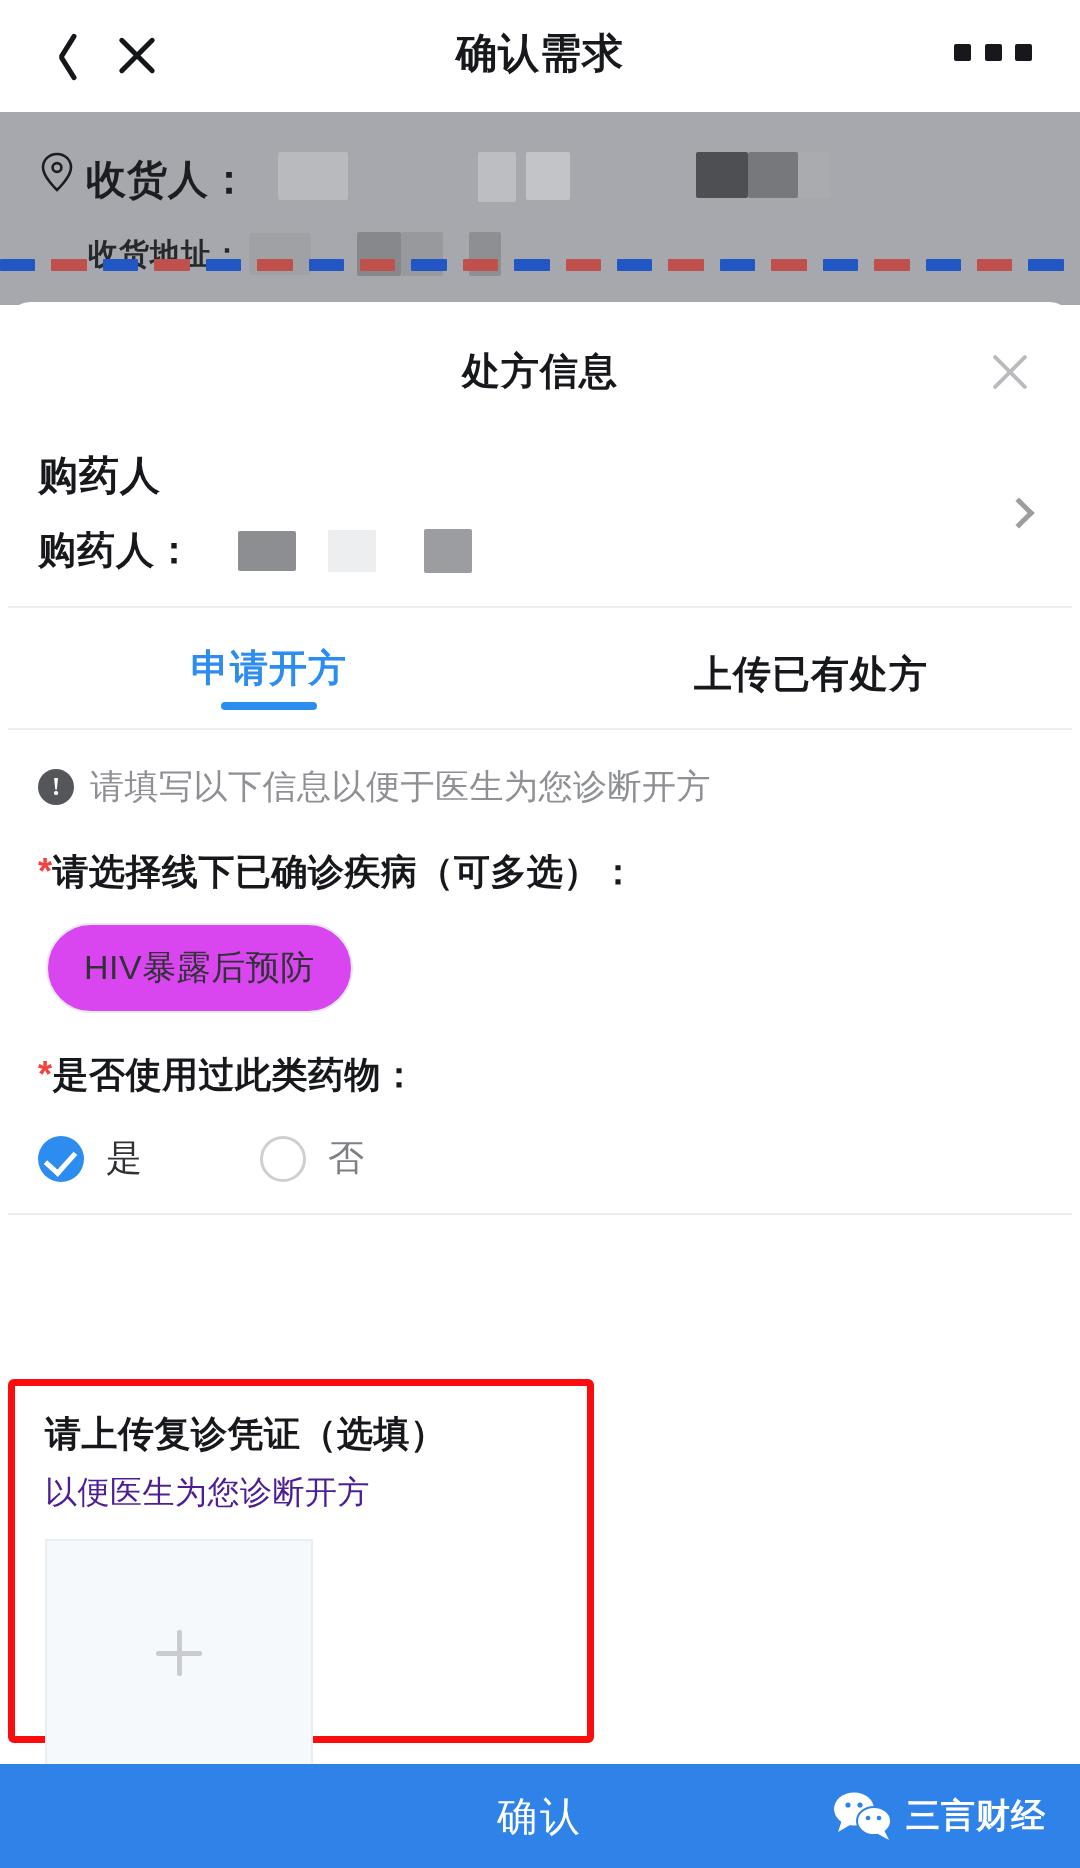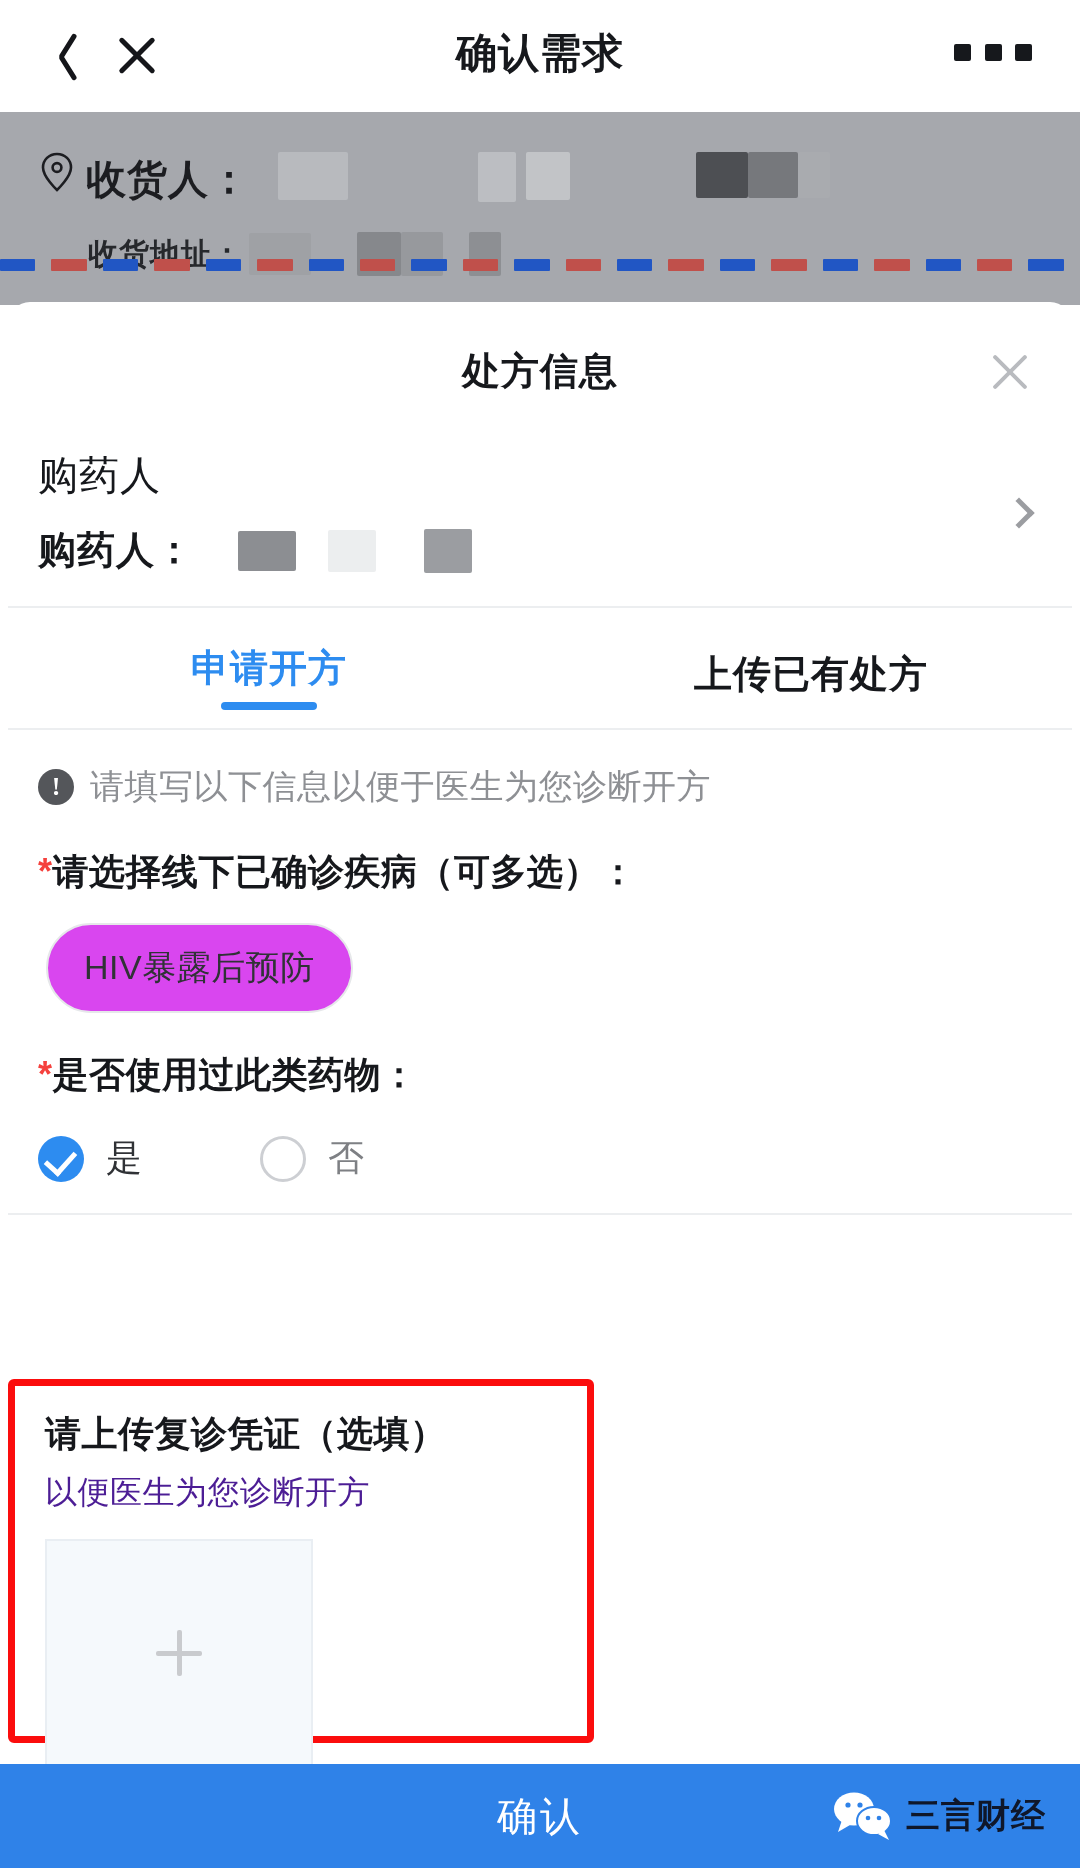--- a/index.html
+++ b/index.html
@@ -100,21 +100,21 @@
     background: #b9bbbf; border-radius: 2px;
   }
   .sheet-close::before { transform: rotate(45deg); }
   .sheet-close::after  { transform: rotate(-45deg); }
 
   
   .buyer {
     position: relative; padding: 24px 38px 30px 30px;
     border-bottom: 2px solid #eceef0;
   }
-  .buyer-heading { font-size: 40px; font-weight: 400; color: #16181c; letter-spacing: 1px; }
+  .buyer-heading { font-size: 40px; font-weight: 700; color: #16181c; letter-spacing: 1px; }
   .buyer-row { display: flex; align-items: center; margin-top: 22px; }
   .buyer-label { font-size: 38px; font-weight: 600; color: #16181c; letter-spacing: 1px; }
   .b1 { width: 58px; height: 40px; background: #8c8e92; margin-left: 44px; }
   .b2 { width: 48px; height: 42px; background: #eceeef; margin-left: 32px; }
   .b3 { width: 48px; height: 44px; background: #9b9da1; margin-left: 48px; }
   .buyer-chev {
     position: absolute; right: 42px; top: 78px; width: 22px; height: 22px;
     border-right: 5px solid #9b9da1; border-top: 5px solid #9b9da1;
     transform: rotate(45deg);
   }
@@ -209,21 +209,21 @@
     background: #2f82e8; display: flex; align-items: center; justify-content: center;
   }
   .confirm-text {
     font-size: 40px; color: #ffffff; font-weight: 500; letter-spacing: 3px;
   }
   .watermark {
     position: absolute; right: 34px; top: 50%; transform: translateY(-50%);
     display: flex; align-items: center;
   }
   .wm-logo { width: 62px; height: 52px; margin-right: 12px; }
-  .wm-text { font-size: 34px; color: #0f172a; font-weight: 700; letter-spacing: 1px; font-family: Liberation Serif, serif; }
+  .wm-text { font-size: 34px; color: #ffffff; font-weight: 700; letter-spacing: 1px; font-family: Liberation Serif, serif; }
 </style>
 </head>
 <body>
 
 <div class="screen">
 
   <div class="navbar">
     <div class="nav-back"></div>
     <div class="nav-close"></div>
     <div class="nav-title">确认需求</div>

